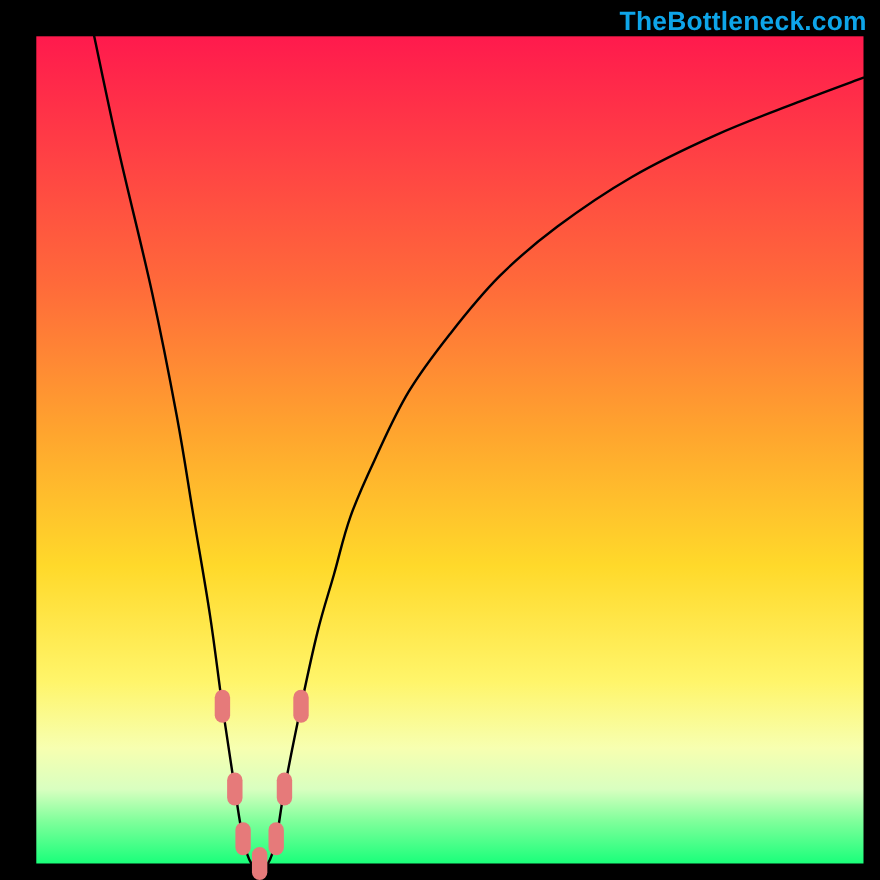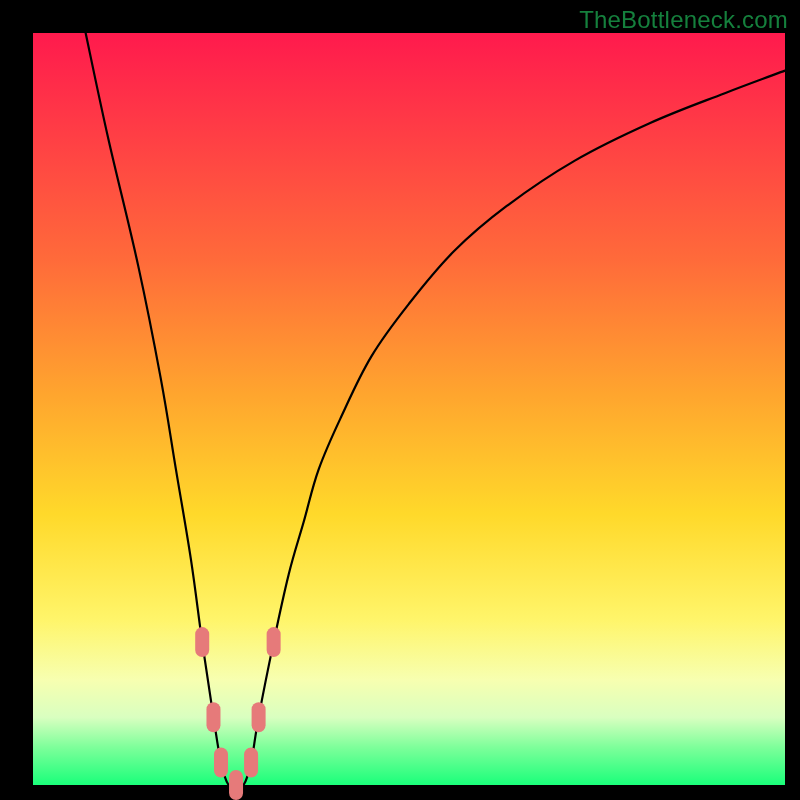--- a/index.html
+++ b/index.html
@@ -34,23 +34,23 @@
       #f7ffb0 86%,
       #d9ffc0 91%,
       #7dff9a 95%,
       #1aff7a 100%
     );
   }
   .attribution {
     position: absolute;
     top: 6px;
     right: 12px;
-    color: #15803d;
+    color: #0ea5e9;
     font-size: 24px;
-    font-weight: 400;
+    font-weight: 700;
     letter-spacing: 0.2px;
   }
   svg.overlay {
     position: absolute;
     top: 0; left: 0;
     width: 752px; height: 752px;
     overflow: visible;
   }
 </style>
 </head>

